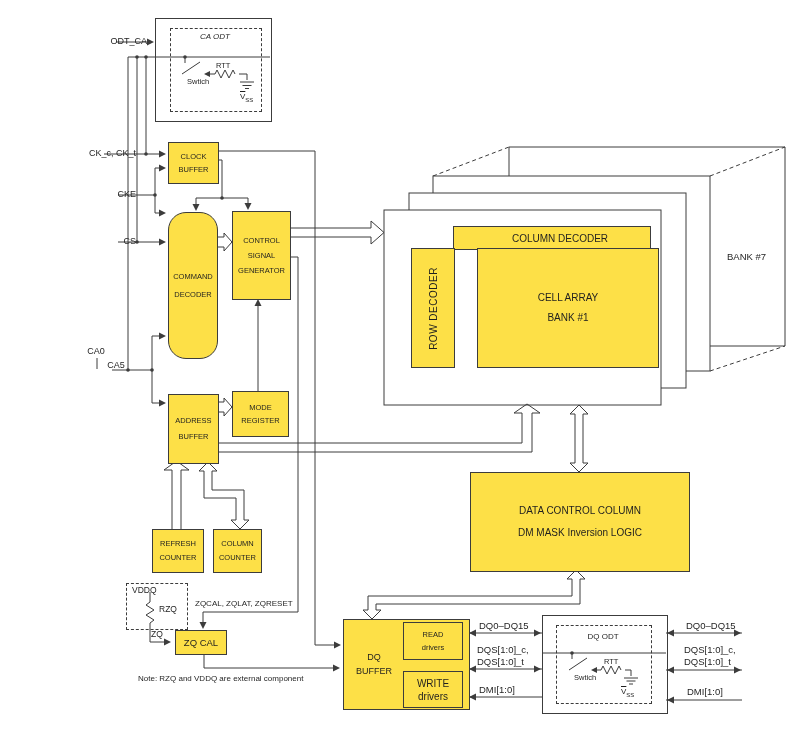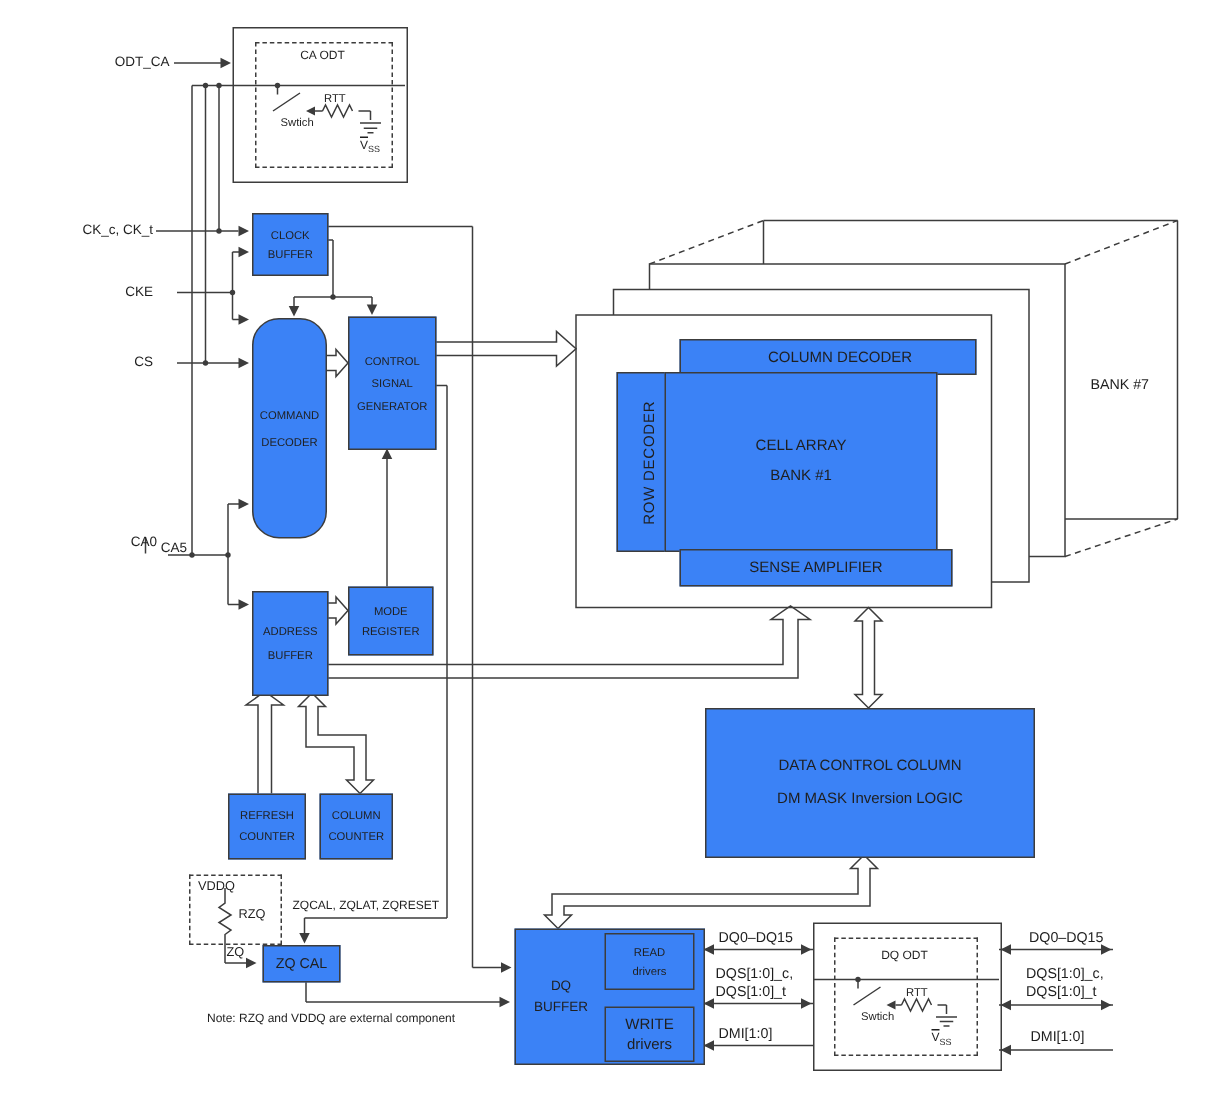--- a/index.html
+++ b/index.html
@@ -1,28 +1,28 @@
 <!DOCTYPE html>
 <html><head>
 <meta charset="utf-8">
 <style>
   html,body{margin:0;padding:0;background:#fff;}
   #frame{position:relative;width:807px;height:741px;background:#ffffff;overflow:hidden;
          font-family:"Liberation Sans", sans-serif;color:#1f1f1f;}
   #wires{position:absolute;left:0;top:0;z-index:1;}
-  .box{position:absolute;z-index:2;border:1px solid #3c3c3c;background:#3b82f6;
+  .box{position:absolute;z-index:2;border:1px solid #3c3c3c;background:#fde047;
        display:flex;flex-direction:column;align-items:center;justify-content:center;
        text-align:center;color:#1f1f1f;}
   .dashed{border:1px dashed #3c3c3c;background:transparent;}
   .nofill{background:transparent;}
   .lbl{position:absolute;z-index:3;font-size:9px;white-space:nowrap;color:#1f1f1f;}
   .t75{font-size:7.5px;line-height:13px;}
   .t10{font-size:10px;}
   .rot{transform:rotate(-90deg);white-space:nowrap;font-size:10px;letter-spacing:.5px;}
-  .right{text-align:right;}
+  .right{text-align:right;margin-left:34px;}
   .center{text-align:center;}
   sub{font-size:6px;}
   .overl{text-decoration:overline;}
 </style>
 </head>
 <body>
 
 <div id="frame">
 
   <svg id="wires" width="807" height="741" viewBox="0 0 807 741">
@@ -124,26 +124,26 @@
         <circle cx="152" cy="370" r="1.8"></circle>
         <circle cx="222" cy="198" r="1.8"></circle>
       <circle cx="572" cy="653" r="1.8"></circle>
     </g>
   </svg>
 
   <div class="lbl right" style="left:61px;top:36px;width:52px;">ODT_CA</div>
   <div class="lbl right" style="left:55px;top:148px;width:47px;">CK_c, CK_t</div>
   <div class="lbl right" style="left:80px;top:189px;width:22px;">CKE</div>
   <div class="lbl right" style="left:86px;top:236px;width:16px;">CS</div>
-  <div class="lbl center" style="left:80px;top:356px;width:32px;">CA0</div>
+  <div class="lbl center" style="left:80px;top:346px;width:32px;">CA0</div>
   <div class="lbl center" style="left:80px;top:360px;width:32px;margin-left:20px;">CA5</div>
 
   <div class="box nofill" style="left:155px;top:18px;width:115px;height:102px;"></div>
   <div class="box dashed" style="left:170px;top:28px;width:90px;height:82px;"></div>
-  <div class="lbl center" style="left:170px;top:32px;width:90px;font-size:8px;">CA ODT</div>
+  <div class="lbl center" style="left:170px;top:32px;width:90px;font-size:8px;font-style:italic;">CA ODT</div>
   <div class="lbl" style="left:216px;top:61px;font-size:7.5px;">RTT</div>
   <div class="lbl" style="left:187px;top:77px;font-size:7.5px;">Swtich</div>
   <div class="lbl" style="left:240px;top:92px;font-size:8px;"><span class="overl">V</span><sub>SS</sub></div>
 
   <div class="box t75" style="left:168px;top:142px;width:49px;height:40px;">
     <span>CLOCK</span>
     <span>BUFFER</span>
   </div>
   <div class="box" style="left:168px;top:212px;width:48px;height:145px;font-size:7.5px;line-height:18px;border-radius:18px;">
     <span>COMMAND</span>
@@ -206,26 +206,23 @@
     <span>DATA CONTROL COLUMN</span>
     <span>DM MASK Inversion LOGIC</span>
   </div>
 
   <div class="box t10" style="left:453px;top:226px;width:180px;height:22px;padding-left:16px;">
     <span>COLUMN DECODER</span>
   </div>
   <div class="box" style="left:411px;top:248px;width:42px;height:118px;">
     <span class="rot">ROW DECODER</span>
   </div>
-  <div class="box t10" style="left:443px;top:248px;width:180px;height:118px;line-height:20px;">
+  <div class="box t10" style="left:477px;top:248px;width:180px;height:118px;line-height:20px;">
     <span>CELL ARRAY</span>
     <span>BANK #1</span>
-  </div>
-  <div class="box t10" style="left:453px;top:366px;width:180px;height:23px;">
-    <span>SENSE AMPLIFIER</span>
   </div>
   <div class="lbl center" style="left:710px;top:251px;width:73px;font-size:9.5px;">BANK #7</div>
 
   <div class="lbl" style="left:479px;top:620px;font-size:9.5px;">DQ0–DQ15</div>
   <div class="lbl" style="left:477px;top:644px;font-size:9.5px;">DQS[1:0]_c,</div>
   <div class="lbl" style="left:477px;top:656px;font-size:9.5px;">DQS[1:0]_t</div>
   <div class="lbl" style="left:479px;top:684px;font-size:9.5px;">DMI[1:0]</div>
   <div class="lbl" style="left:686px;top:620px;font-size:9.5px;">DQ0–DQ15</div>
   <div class="lbl" style="left:684px;top:644px;font-size:9.5px;">DQS[1:0]_c,</div>
   <div class="lbl" style="left:684px;top:656px;font-size:9.5px;">DQS[1:0]_t</div>

